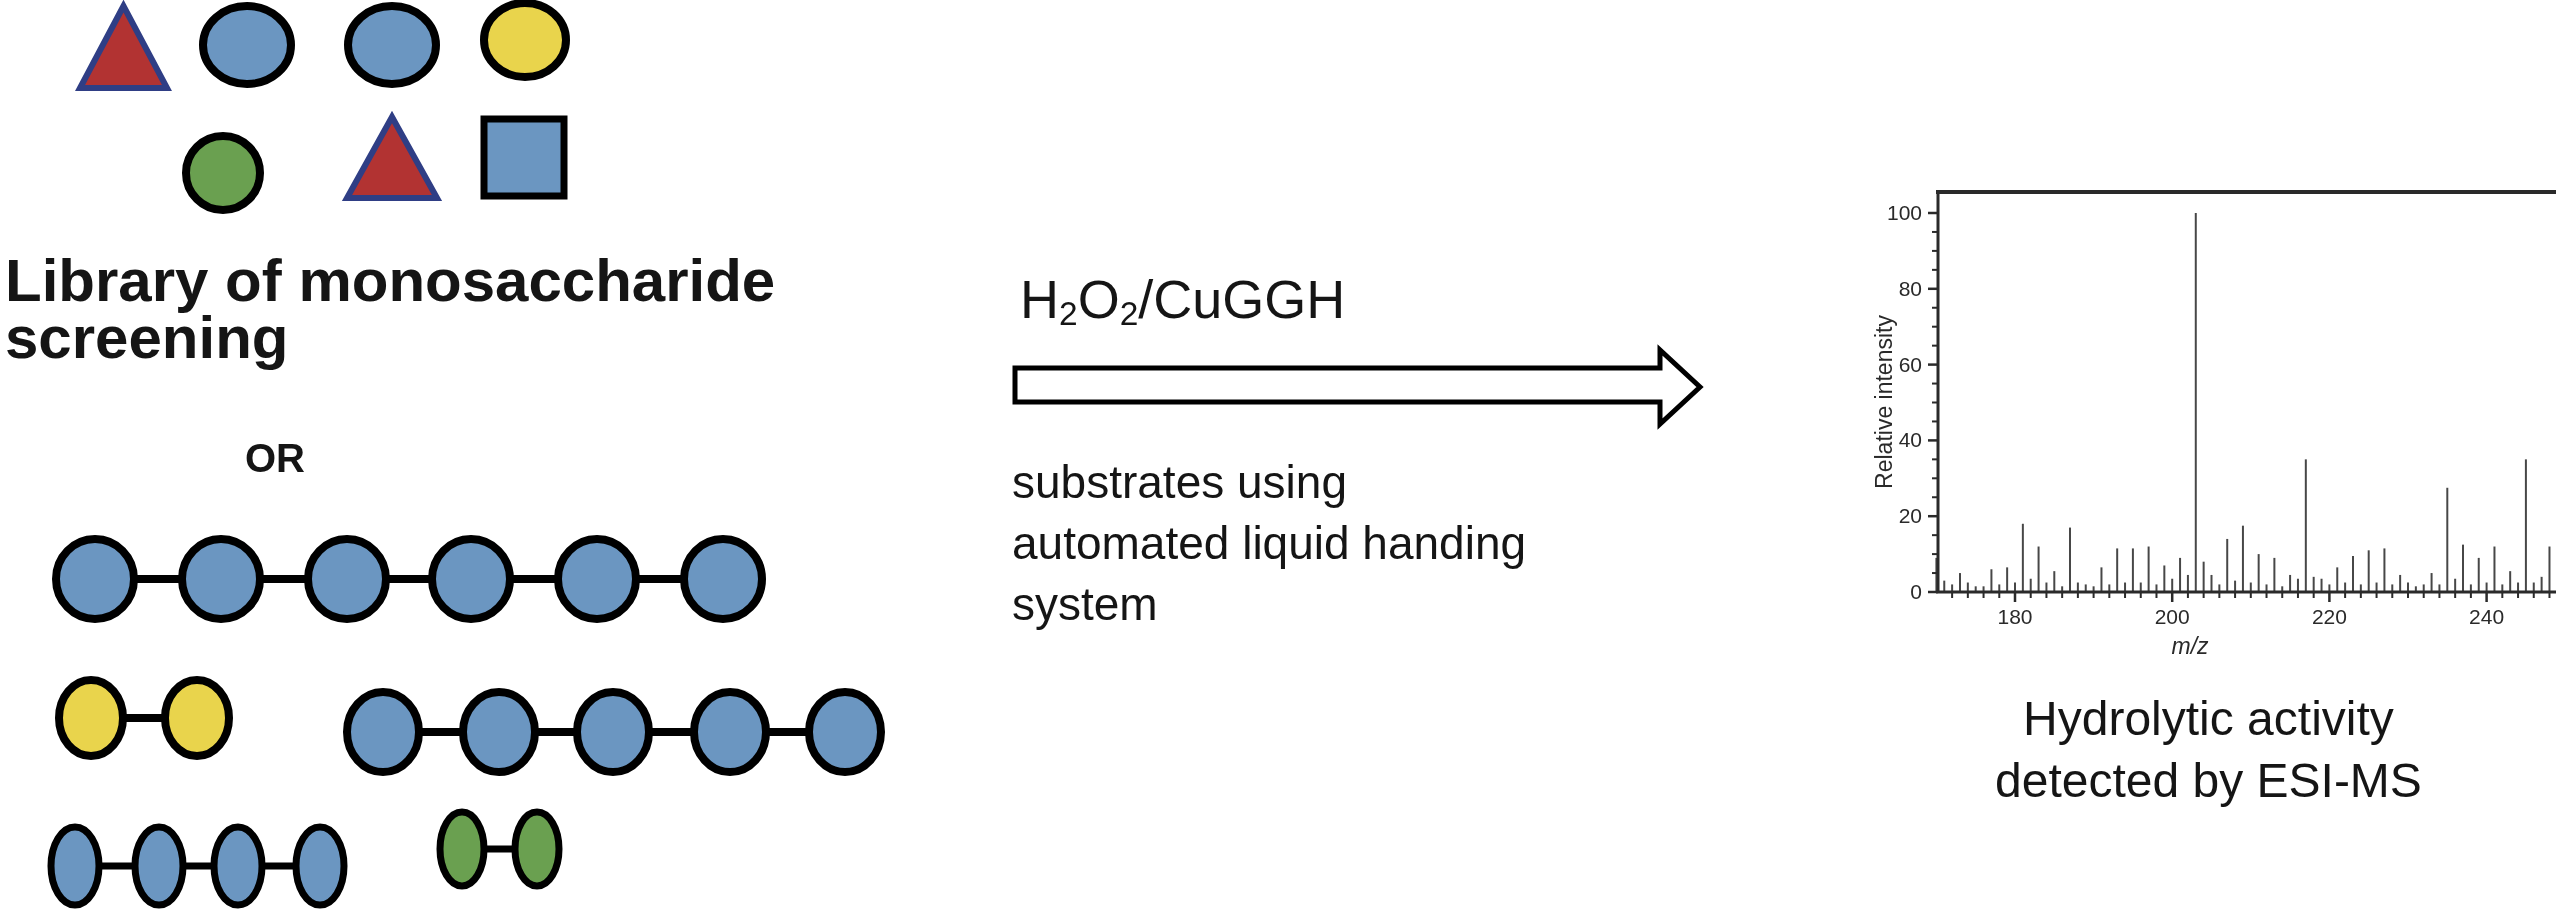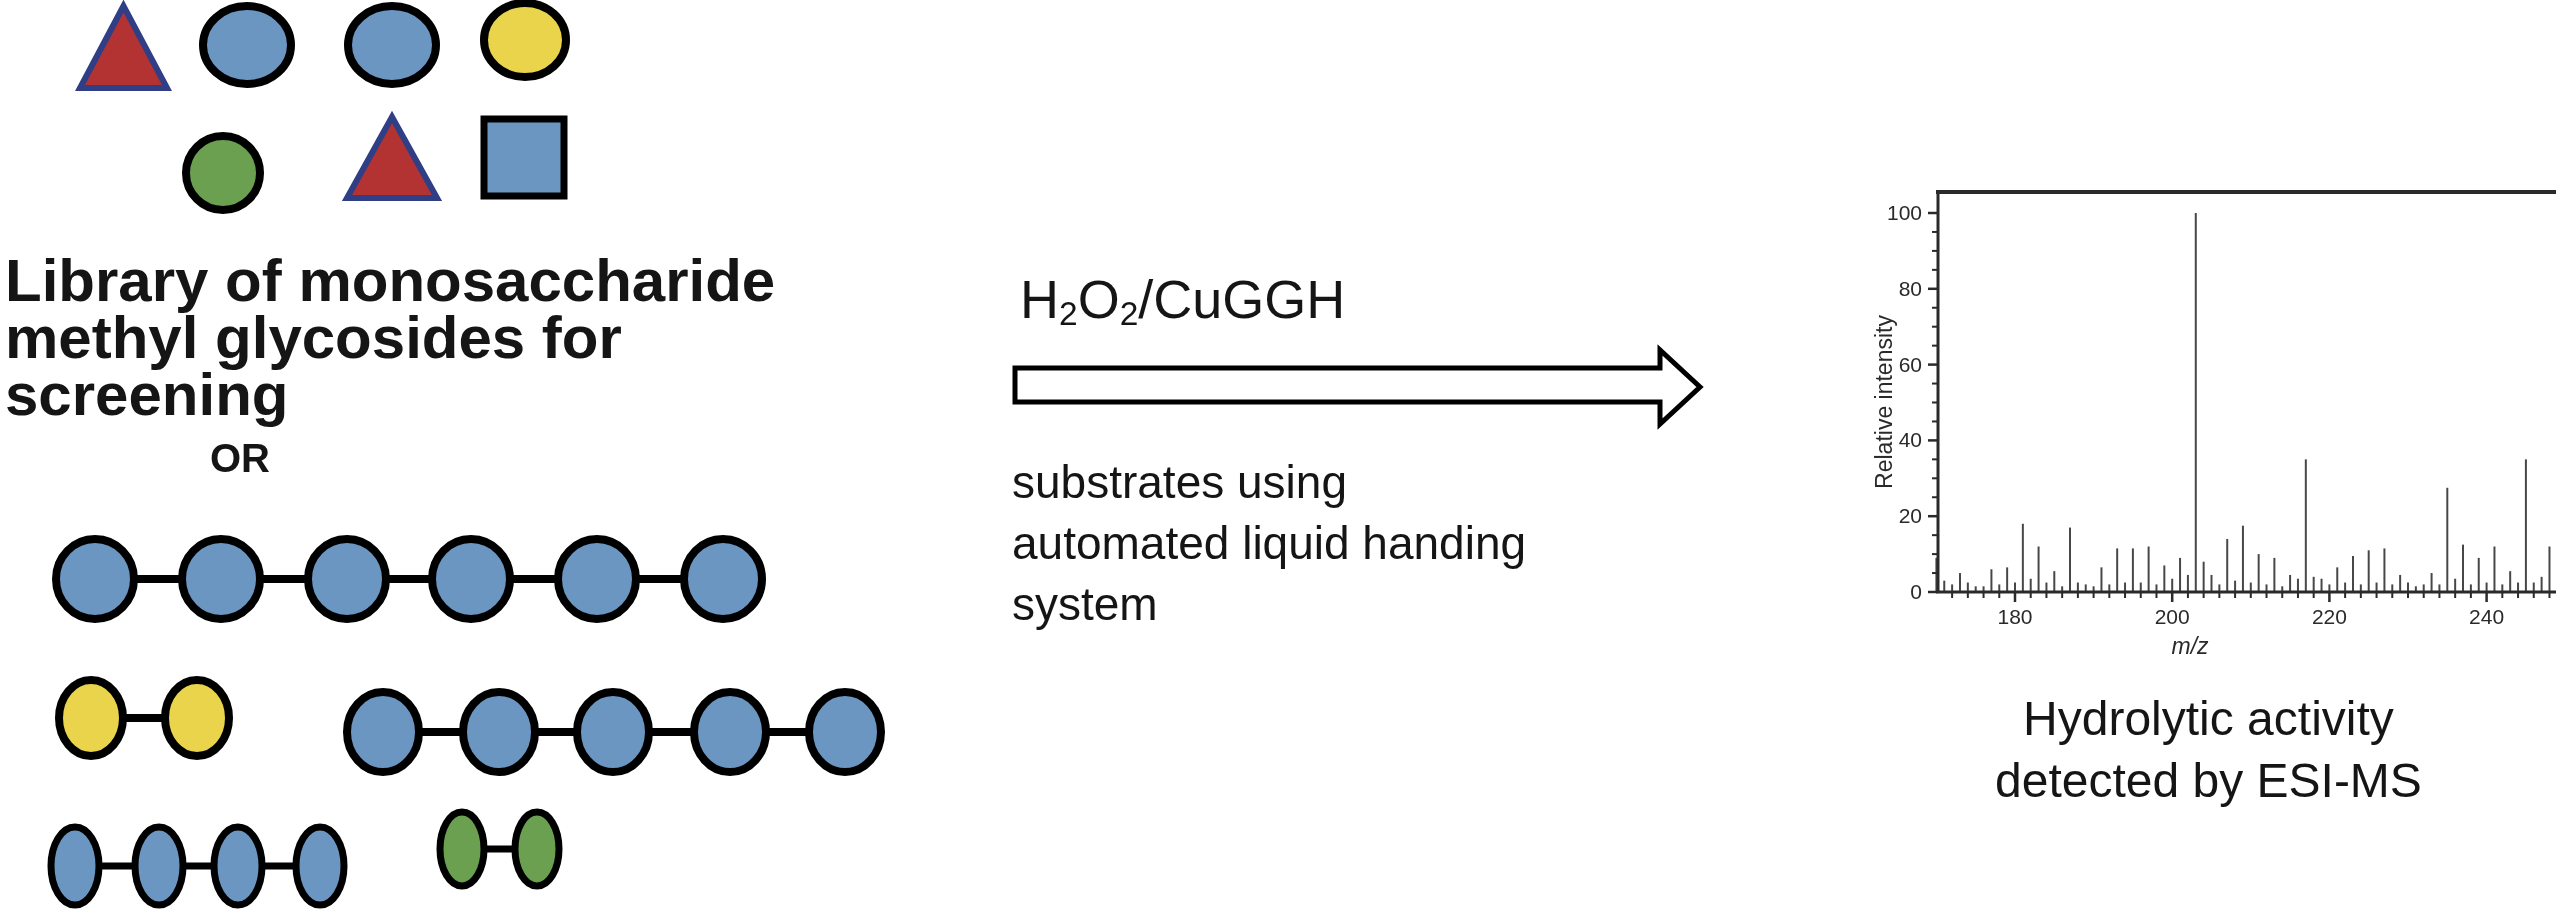--- a/index.html
+++ b/index.html
@@ -1,20 +1,20 @@
 <!DOCTYPE html>
 <html><head>
 <meta charset="utf-8">
 <style>
   html,body{margin:0;padding:0;background:#ffffff;}
   #canvas{position:relative;width:2556px;height:918px;background:#ffffff;overflow:hidden;
           font-family:"Liberation Sans", sans-serif;color:#151515;}
   .abs{position:absolute;}
   .t-library{left:5px;top:252px;font-size:60px;line-height:57px;font-weight:bold;}
-  .t-or{left:210px;top:436px;width:130px;text-align:left;font-size:40px;font-weight:bold;}
+  .t-or{left:210px;top:436px;width:130px;text-align:center;font-size:40px;font-weight:bold;}
   .t-reagent{left:1020px;top:268px;width:460px;text-align:left;font-size:54px;}
   .t-reagent .sub{font-size:0.62em;vertical-align:-0.22em;}
   .t-desc{left:1012px;top:452px;font-size:46px;line-height:61px;}
   .t-caption{left:1995px;top:688px;font-size:48px;line-height:62px;text-align:center;}
   svg{display:block;}
   #spectrum text{font-family:"Liberation Sans", sans-serif;fill:#2a2a2a;}
   #spectrum text.tick{font-size:21px;}
   #spectrum text.axlabel{font-size:23px;}
   #spectrum text.italic{font-style:italic;}
 </style>
@@ -76,21 +76,20 @@
       </g>
       <g>
         <line x1="462" y1="849" x2="537" y2="849" stroke="#000000" stroke-width="7"></line>
         <ellipse cx="462" cy="849" rx="22" ry="37" fill="#6aa050" stroke="#000000" stroke-width="7"></ellipse>
         <ellipse cx="537" cy="849" rx="22" ry="37" fill="#6aa050" stroke="#000000" stroke-width="7"></ellipse>
       </g>
     </svg>
 
   <div class="abs t-library">
     <div>Library of monosaccharide</div>
-    <div>methyl glycosides for</div>
     <div>screening</div>
   </div>
   <div class="abs t-or">OR</div>
 
   <div class="abs t-reagent">
     <span>H</span><span class="sub">2</span><span>O</span><span class="sub">2</span><span>/CuGGH</span>
   </div>
 
   <svg class="abs" style="left:1000px;top:340px" width="720" height="100" viewBox="0 0 720 100">
     <polygon points="15,28 660,28 660,10 700,47 660,84 660,62 15,62" fill="#ffffff" stroke="#000000" stroke-width="5"></polygon>

